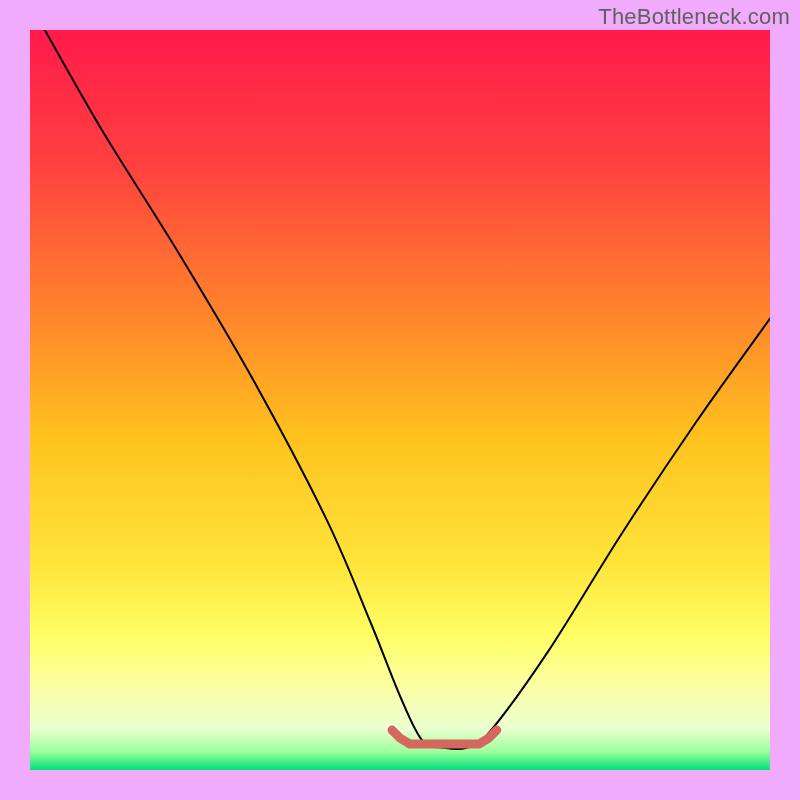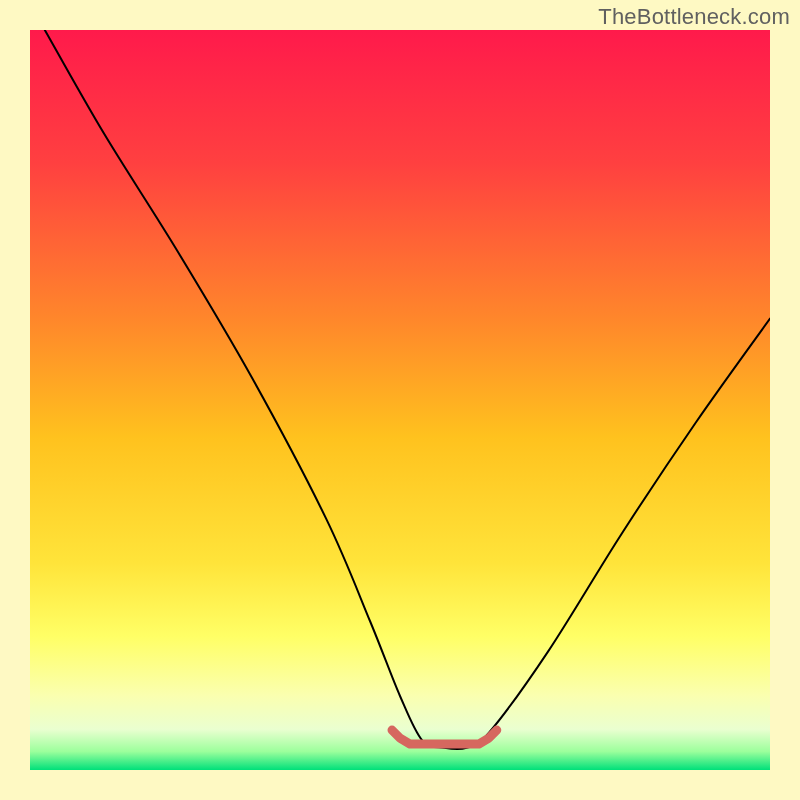--- a/index.html
+++ b/index.html
@@ -8,21 +8,21 @@
     width: 800px;
     height: 800px;
     background: #000;
     font-family: Arial, Helvetica, sans-serif;
     overflow: hidden;
   }
   .frame {
     position: relative;
     width: 800px;
     height: 800px;
-    background: #fef9c3;
+    background: #f0abfc;
   }
   .watermark {
     position: absolute;
     top: 4px;
     right: 10px;
     color: #606060;
     font-size: 22px;
     font-weight: 500;
     letter-spacing: 0.2px;
     z-index: 20;

